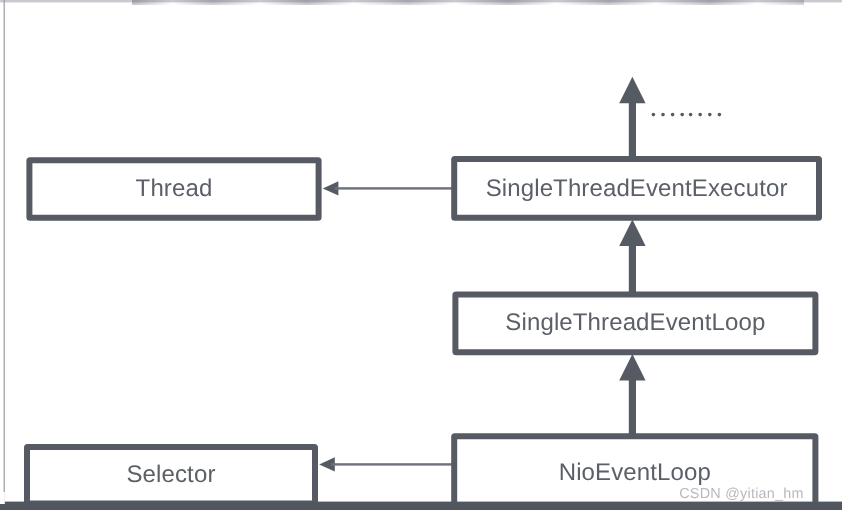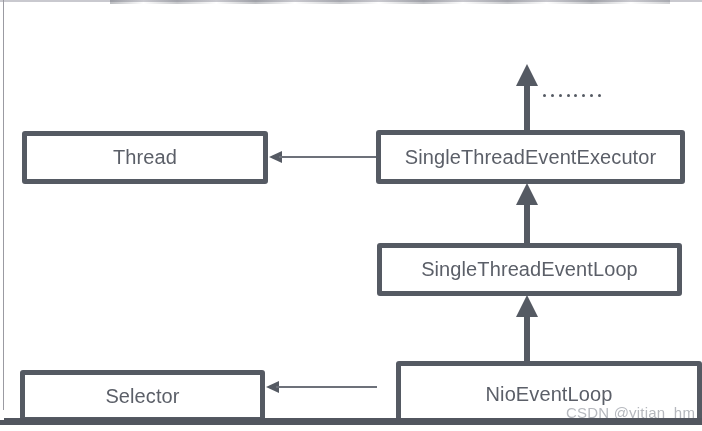--- a/index.html
+++ b/index.html
@@ -154,21 +154,21 @@
     width: 3px;
     height: 3px;
     background: #555a63;
     border-radius: 50%;
   }
 
   
   .watermark {
     position: absolute;
     color: #9a9ea6;
-    font-size: 15px;
+    font-size: 12px;
     letter-spacing: 0.2px;
     opacity: 0.72;
     white-space: nowrap;
   }
 </style>
 </head>
 <body>
 
 <div id="canvas">
 
@@ -222,21 +222,21 @@
 
   <div class="node" style="left:20px; top:370px; width:245px; height:52px;">
     <span>Selector</span>
   </div>
 
   <div class="assoc" style="left:266px; top:381px; width:111px;">
     <div class="head"></div>
     <div class="line" style="width:101px;"></div>
   </div>
 
-  <div class="node" style="left:396px; top:361px; width:306px; height:66px;">
+  <div class="node" style="left:376px; top:361px; width:306px; height:66px;">
     <span>NioEventLoop</span>
   </div>
 
   <div class="watermark" style="left:566px; top:404px;">CSDN @yitian_hm</div>
 
   <div class="frame-bottom-band"></div>
   <div class="frame-bottom-under"></div>
   <div class="frame-corner"></div>
 
 </div>

